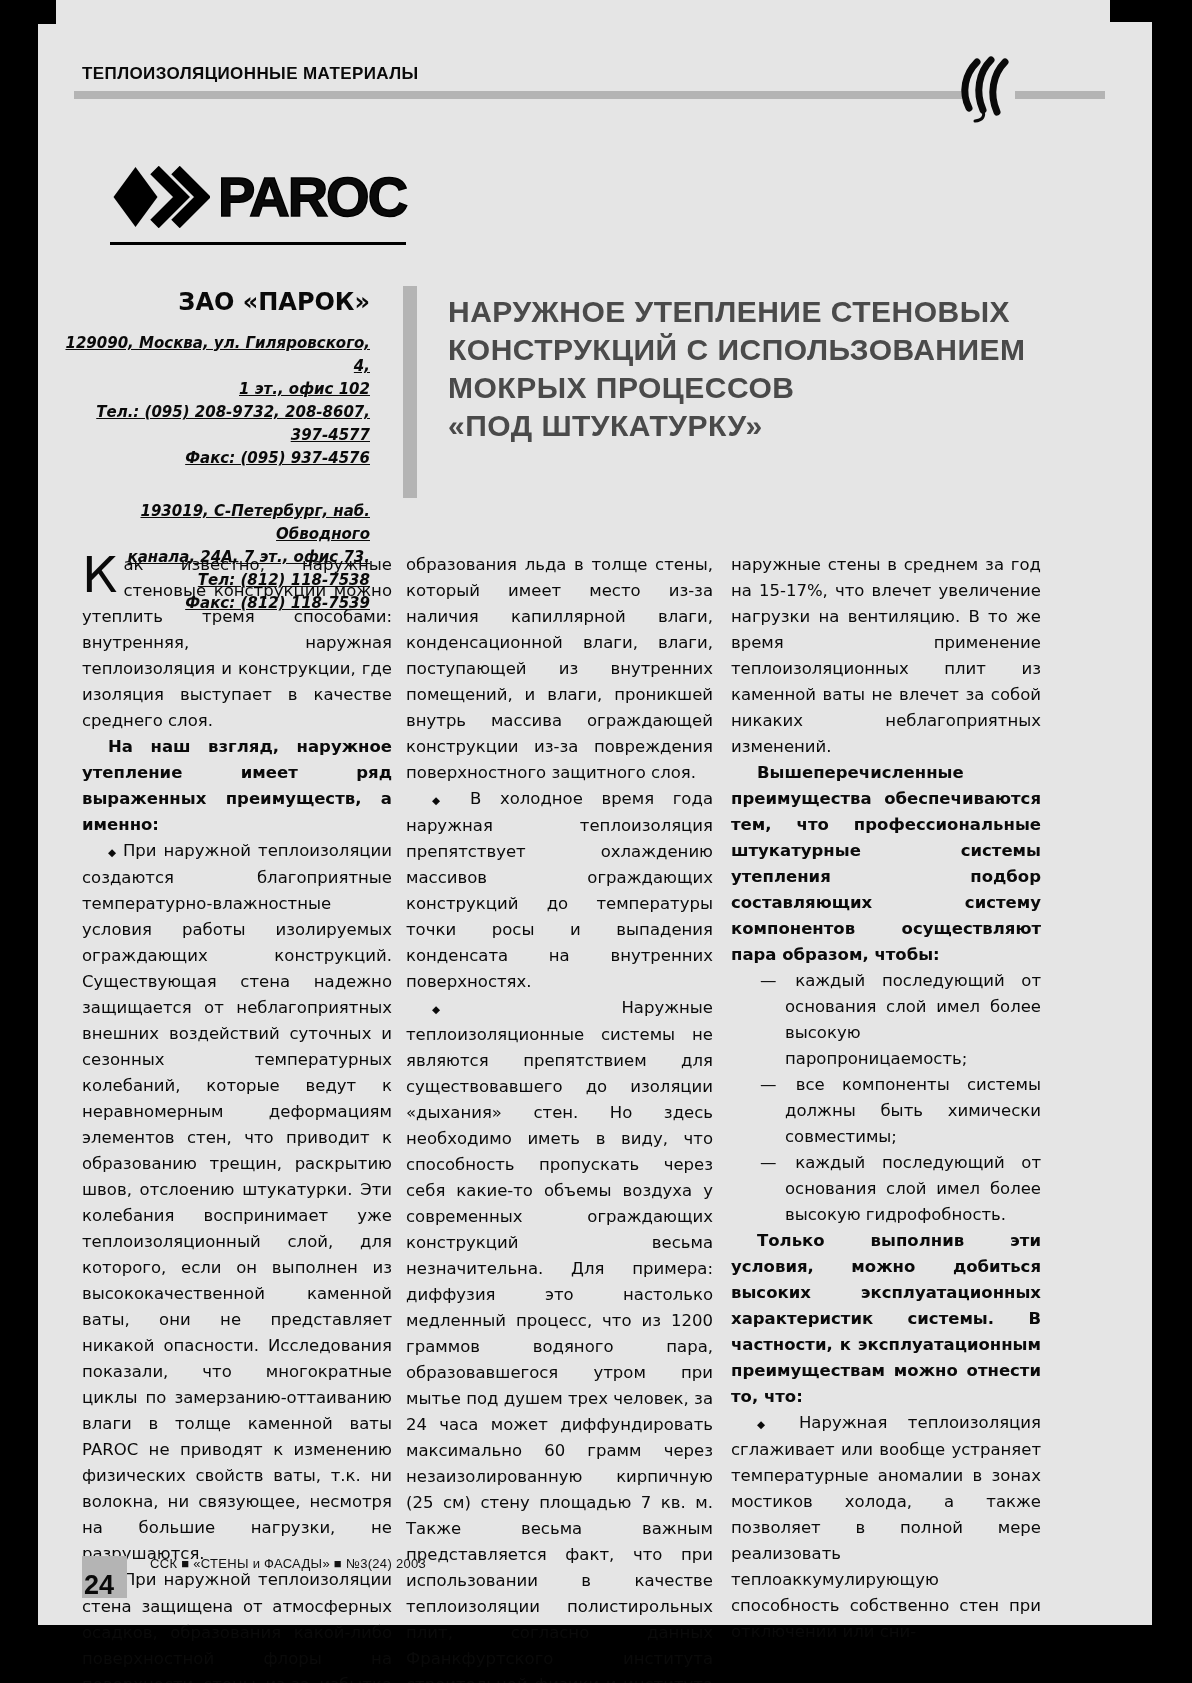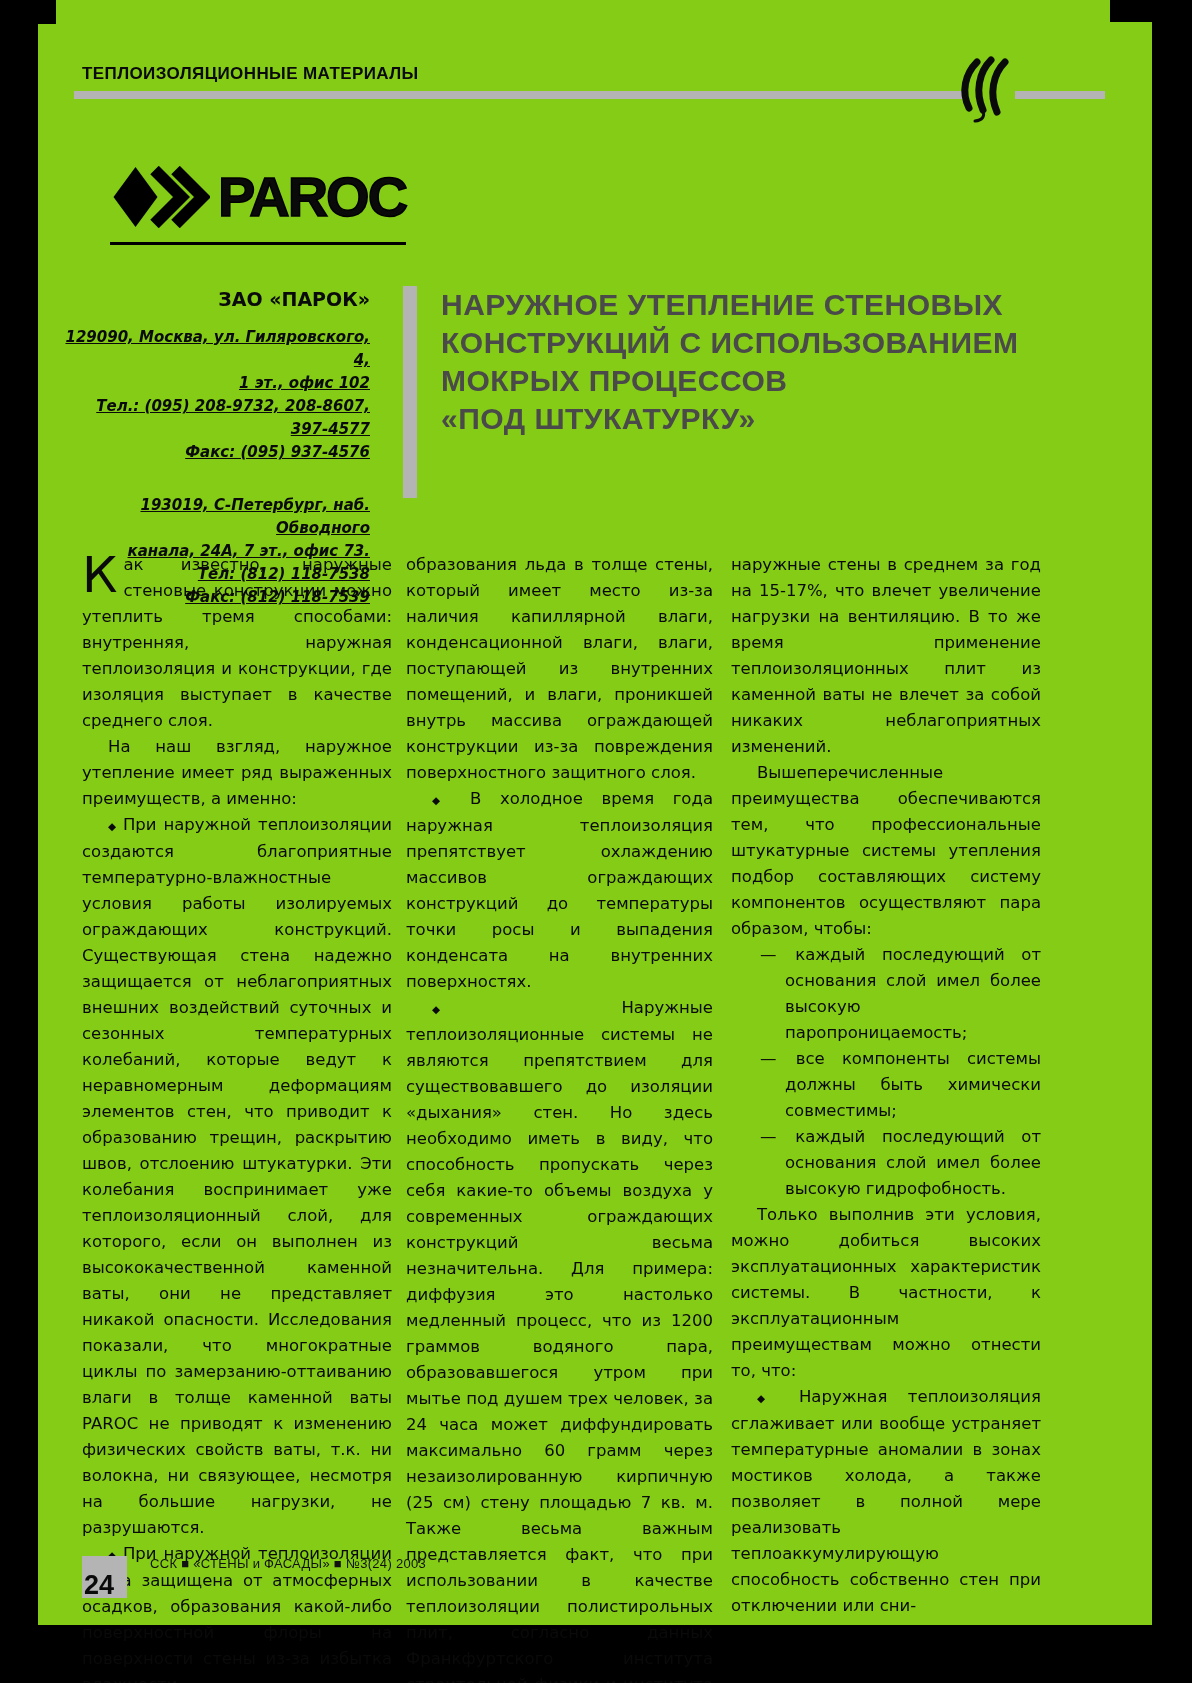--- a/index.html
+++ b/index.html
@@ -4,21 +4,21 @@
 <style>
   html,body{margin:0;padding:0;}
   body{
     width:1192px;height:1683px;position:relative;background:#ffffff;
     font-family:"DejaVu Sans",sans-serif;color:#0a0a0a;overflow:hidden;
   }
   .frame{position:absolute;background:#000;}
   .frame-left{left:0;top:0;width:38px;height:1683px;}
   .frame-right{left:1152px;top:0;width:40px;height:1683px;}
   .frame-bottom{left:0;top:1625px;width:1192px;height:58px;}
-  .page{position:absolute;left:38px;top:0;width:1114px;height:1625px;background:#84cc16;}
+  .page{position:absolute;left:38px;top:0;width:1114px;height:1625px;background:#e5e5e5;}
   .corner{position:absolute;background:#000;}
   .corner-tl{left:0;top:0;width:18px;height:24px;}
   .corner-tr{left:1072px;top:0;width:42px;height:22px;}
 
   
   .section-label{
     position:absolute;left:44px;top:64px;font-size:17px;font-weight:bold;
     letter-spacing:0.4px;font-family:"Liberation Sans",sans-serif;white-space:nowrap;
   }
   .rule{position:absolute;top:91px;height:8px;background:#b4b4b4;}
@@ -32,42 +32,42 @@
     border-bottom:3px solid #000;padding-bottom:14px;
   }
   .logo-mark{width:100px;height:62px;margin-right:8px;}
   .logo-text{
     font-family:"Liberation Sans",sans-serif;font-size:56px;font-weight:bold;
     letter-spacing:-2px;line-height:0.9;-webkit-text-stroke:1.5px #000;
   }
 
   
   .contact{position:absolute;left:20px;top:288px;width:312px;text-align:right;}
-  .company{font-size:19px;font-weight:bold;margin-bottom:16px;}
+  .company{font-size:24px;font-weight:bold;margin-bottom:16px;}
   .addr{font-size:15px;font-weight:bold;font-style:italic;line-height:23px;text-decoration:underline;}
   .addr-spb{margin-top:30px;}
 
   
   .title-bar{position:absolute;left:365px;top:286px;width:14px;height:212px;background:#b4b4b4;}
   .title{
-    position:absolute;left:399px;top:282px;margin:4px;width:660px;
+    position:absolute;left:399px;top:282px;margin:11px;width:660px;
     font-family:"Liberation Sans",sans-serif;font-size:30px;line-height:38px;
     font-weight:bold;color:#4a4a4a;letter-spacing:0.5px;
   }
 
   
   .col{
     position:absolute;top:552px;text-align:justify;
     font-size:16.5px;line-height:26px;color:#0a0a0a;
   }
   .col-1{left:44px;width:310px;}
   .col-2{left:368px;width:307px;}
   .col-3{left:693px;width:310px;}
   .col p{margin:0;}
-  p.b-para{text-indent:26px;}
+  p.b-para{text-indent:26px;font-weight:bold;}
   p.b-cont{text-indent:0;}
   p.b-bullet{text-indent:26px;}
   .bullet-marker{font-size:10.5px;}
   p.b-dash{padding-left:54px;text-indent:-25px;}
   .dash-marker{letter-spacing:1px;}
   .dropcap{
     float:left;font-size:50px;line-height:42px;padding:2px 6px 0 0;font-weight:400;
   }
 
   

